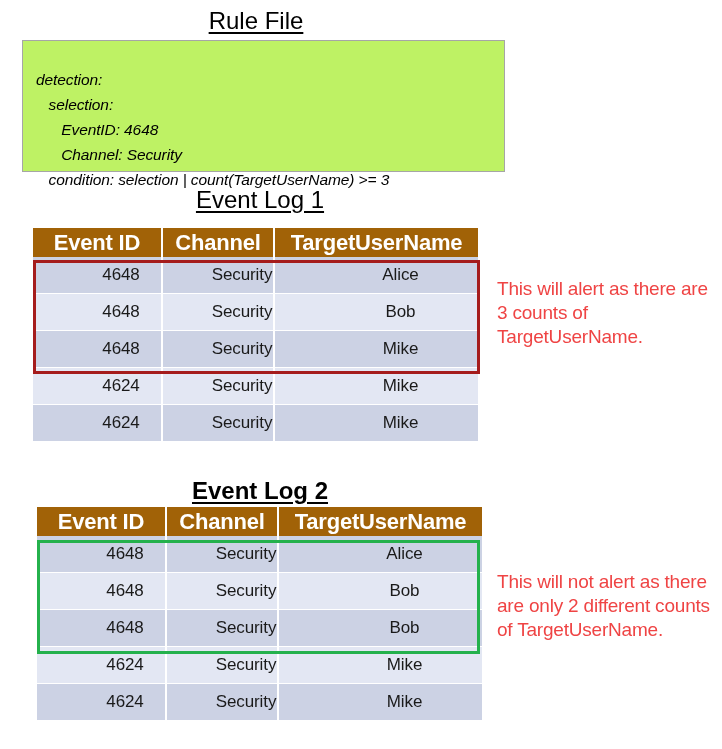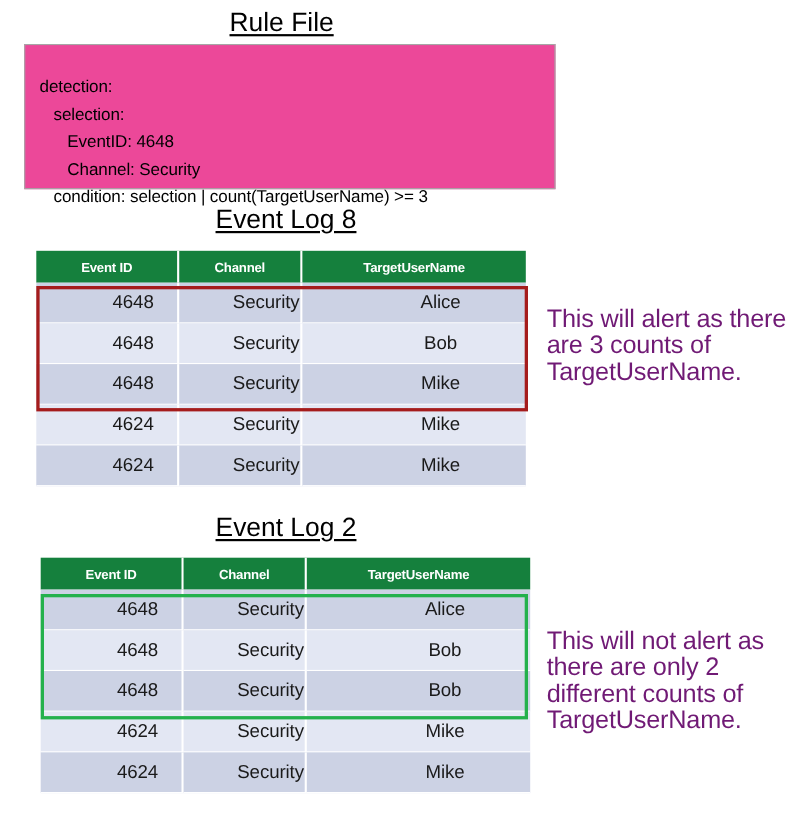--- a/index.html
+++ b/index.html
@@ -30,22 +30,23 @@
   
   #rule-file-title { left: 163px; top: 10px; width: 186px; }
 
   #rule-file-box {
     position: absolute;
     left: 22px;
     top: 40px;
     width: 483px;
     height: 132px;
     border: 1px solid #a6a6a6;
-    background: #ec4899;
+    background: #bef264;
     box-sizing: border-box;
+    font-style: italic;
   }
   #rule-file-code {
     position: absolute;
     left: 13px;
     top: 10px;
     font-family: "Liberation Sans", sans-serif;
     font-size: 15.5px;
     line-height: 25px;
     white-space: pre;
     color: #000000;
@@ -59,24 +60,24 @@
     border-spacing: 0;
   }
   .log-table td, .log-table th {
     padding: 0;
     margin: 0;
     text-align: center;
     vertical-align: middle;
     font-weight: normal;
   }
   .log-table thead th {
-    background: #15803d;
+    background: #a16207;
     color: #ffffff;
     font-weight: bold;
-    font-size: 12px;
+    font-size: 22px;
     height: 29px;
     border-right: 2px solid #ffffff;
     letter-spacing: -0.2px;
   }
   .log-table thead th:last-child { border-right: none; }
 
   .log-table tbody td {
     font-size: 17px;
     height: 36px;
     color: #1a1a1a;
@@ -99,52 +100,52 @@
     position: absolute;
     box-sizing: border-box;
     pointer-events: none;
   }
   #highlight-red   { border: 3px solid #a51c1c; }
   #highlight-green { border: 3px solid #24b14c; }
 
   
   .annotation {
     position: absolute;
-    font-size: 23px;
+    font-size: 19px;
     line-height: 24px;
-    color: #701a75;
+    color: #ef4444;
     white-space: pre-line;
     letter-spacing: -0.2px;
   }
 
   
   #event-log-1-title { left: 167px; top: 189px; width: 186px; }
   #table-1 { left: 33px; top: 228px; }
   #highlight-red { left: 33px; top: 260px; width: 447px; height: 114px; }
   #annotation-1 { left: 497px; top: 277px; width: 225px; }
 
-  #event-log-2-title { left: 167px; top: 469px; width: 186px; }
+  #event-log-2-title { left: 167px; top: 480px; width: 186px; font-weight: bold; }
   #table-2 { left: 37px; top: 507px; }
   #highlight-green { left: 37px; top: 540px; width: 443px; height: 114px; }
   #annotation-2 { left: 497px; top: 570px; width: 225px; }
 </style>
 </head>
 <body>
 
 <div class="section-title" id="rule-file-title">Rule File</div>
 
 <div id="rule-file-box">
   <pre id="rule-file-code">detection:
    selection:
       EventID: 4648
       Channel: Security
    condition: selection | count(TargetUserName) &gt;= 3</pre>
 </div>
 
-<div class="section-title" id="event-log-1-title">Event Log 8</div>
+<div class="section-title" id="event-log-1-title">Event Log 1</div>
 
 <table class="log-table" id="table-1">
   <thead>
     <tr>
       <th class="col-id">Event ID</th>
       <th class="col-channel">Channel</th>
       <th class="col-user">TargetUserName</th>
     </tr>
   </thead>
   <tbody>

